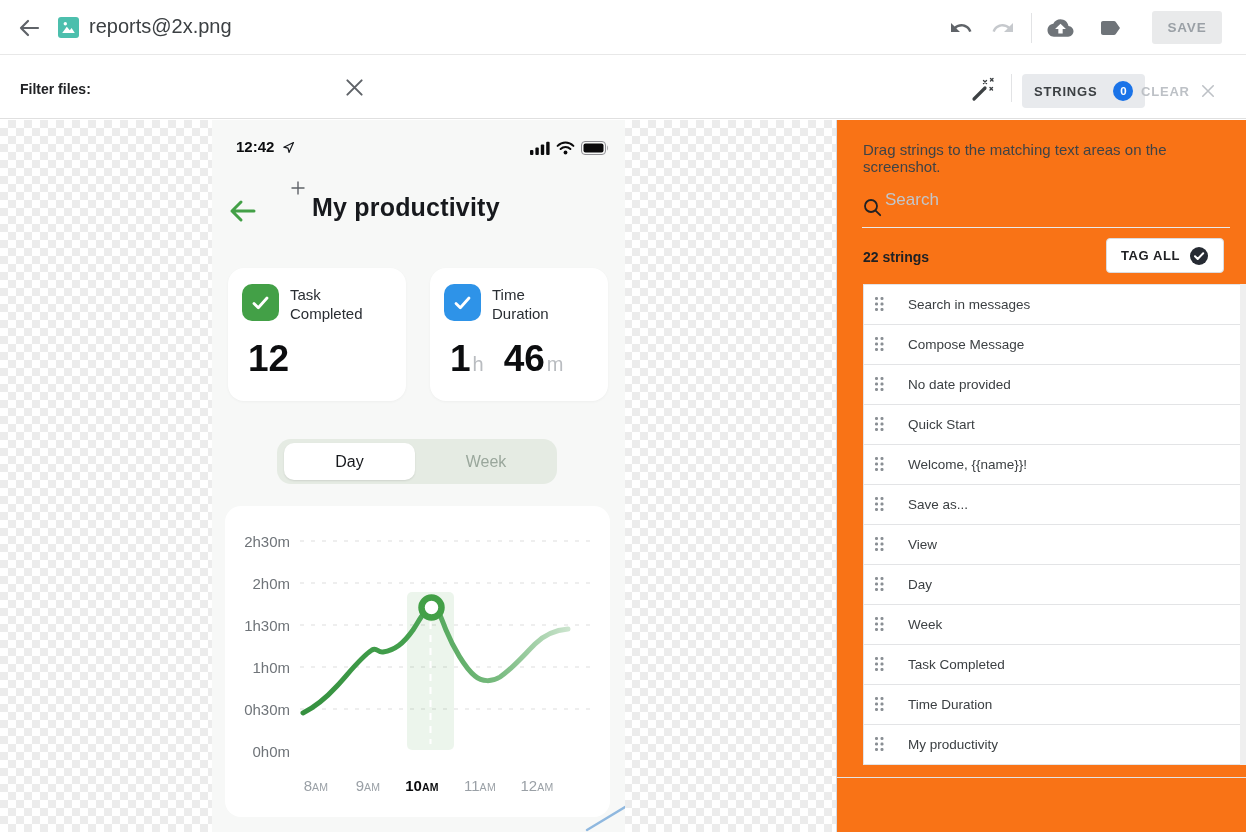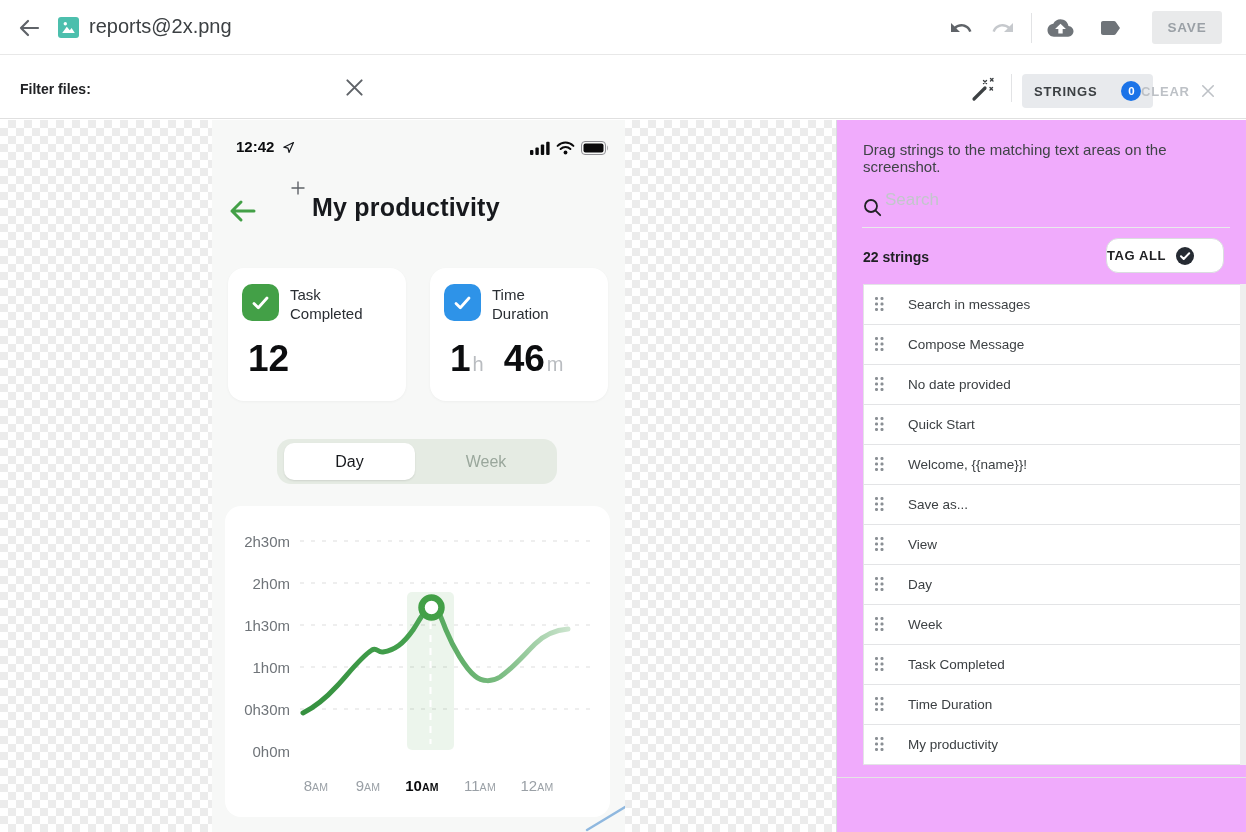--- a/index.html
+++ b/index.html
@@ -15,21 +15,21 @@
             color:#9aa0a6;font-weight:bold;font-size:13.5px;letter-spacing:.8px;font-family:"Liberation Sans",sans-serif}
   .vdiv{position:absolute;width:1px;background:#e2e3e5}
 
   
   .filterbar{position:absolute;left:0;top:56px;width:1246px;height:63px;background:#fff;border-bottom:1px solid #e0e0e0;z-index:5}
   .fb-label{position:absolute;left:20px;top:25px;font-size:14px;font-weight:bold;color:#202124}
   .chip{position:absolute;left:97px;top:15px;width:233px;height:38px;background:#e7e8ea;border-radius:19px;border:none;cursor:pointer;text-align:left}
   .chip-label{position:absolute;left:51px;top:11px;font-size:15px;color:#3c4043;font-family:"Liberation Sans",sans-serif}
   .chip-caret{position:absolute;left:205px;top:17px;width:0;height:0;border-left:5px solid transparent;border-right:5px solid transparent;border-top:6px solid #5f6368}
   .strings-btn{position:absolute;left:1022px;top:18px;height:34px;padding:0 12px;background:#e8eaed;border:none;border-radius:4px;
-               display:flex;align-items:center;gap:24px;cursor:pointer}
+               display:flex;align-items:center;gap:16px;cursor:pointer}
   .strings-btn span.lbl{font-size:13px;font-weight:bold;letter-spacing:.8px;color:#3c4043;font-family:"Liberation Sans",sans-serif}
   .badge{width:20px;height:20px;border-radius:50%;background:#1a73e8;color:#fff;font-size:11.5px;font-weight:bold;
          display:flex;align-items:center;justify-content:center}
   .clear-btn{position:absolute;left:1141px;top:18px;height:34px;display:flex;align-items:center;gap:11px;background:none;border:none;cursor:pointer;
              color:#bdc1c6;font-size:13px;font-weight:bold;letter-spacing:.8px;font-family:"Liberation Sans",sans-serif}
 
   
   .canvas{position:absolute;left:0;top:120px;width:836px;height:712px;background-color:#fff;
     background-image:linear-gradient(45deg,#ececec 25%,transparent 25%,transparent 75%,#ececec 75%),
                      linear-gradient(45deg,#ececec 25%,transparent 25%,transparent 75%,#ececec 75%);
@@ -48,29 +48,29 @@
   .day-pill{position:absolute;left:7px;top:4px;width:131px;height:37px;background:#fff;border-radius:10px;box-shadow:0 1px 2px rgba(0,0,0,.10);
             display:flex;align-items:center;justify-content:center;font-size:16px;color:#17191d}
   .week-lbl{position:absolute;left:138px;right:0;top:0;height:45px;display:flex;align-items:center;justify-content:center;font-size:16px;color:#9aa79c}
   .chart-card{position:absolute;left:13px;top:386px;width:385px;height:311px;background:#fff;border-radius:16px}
   .ylab{position:absolute;width:55px;text-align:right;font-size:15px;color:#6f7479}
   .xlab{position:absolute;top:271px;transform:translateX(-50%);font-size:15px;color:#9aa0a6;white-space:nowrap}
   .xlab .sfx{font-size:10.5px;letter-spacing:.3px}
   .xlab.active{color:#0c0d0f;font-weight:bold}
 
   
-  .panel{position:absolute;left:836px;top:120px;width:410px;height:712px;background:#f0abfc;border-left:1px solid #dadce0}
+  .panel{position:absolute;left:836px;top:120px;width:410px;height:712px;background:#f97316;border-left:1px solid #dadce0}
   .instruction{position:absolute;left:26px;top:21px;width:370px;font-size:15px;color:#3f4346}
   .search-input{position:absolute;left:48px;top:70px;width:320px;border:none;outline:none;font-size:17px;color:#3c4043;background:transparent;
                 font-family:"Liberation Sans",sans-serif}
   .search-input::placeholder{color:#c2c6cb}
   .search-line{position:absolute;left:25px;top:107px;width:368px;height:1px;background:#e8eaea}
   .count-lbl{position:absolute;left:26px;top:129px;font-size:14px;font-weight:bold;color:#202124}
-  .tagall-btn{position:absolute;left:269px;top:118px;width:118px;height:35px;background:#fff;border:1px solid #dadce0;border-radius:12px;
-              display:flex;align-items:center;gap:9px;cursor:pointer;
+  .tagall-btn{position:absolute;left:269px;top:118px;width:118px;height:35px;background:#fff;border:1px solid #dadce0;border-radius:4px;
+              display:flex;align-items:center;justify-content:center;gap:9px;cursor:pointer;
               font-size:13px;font-weight:bold;letter-spacing:.6px;color:#202124;font-family:"Liberation Sans",sans-serif}
   .slist{position:absolute;left:26px;top:164px;width:378px;border:1px solid #e3e4e6;border-bottom:none}
   .srow{height:40px;display:flex;align-items:center;border-bottom:1px solid #e3e4e6;background:#fff;cursor:grab}
   .drag-dots{width:9px;height:15px;margin-left:11px;position:relative;flex:none}
   .drag-dots i{position:absolute;left:0;top:0;width:3px;height:3px;background:#8a8f94;border-radius:40%;
      box-shadow:5.5px 0 0 #8a8f94,0 5.5px 0 #8a8f94,5.5px 5.5px 0 #8a8f94,0 11px 0 #8a8f94,5.5px 11px 0 #8a8f94}
   .srow .txt{margin-left:24px;font-size:13.5px;color:#3c4043}
   .panel-divider{position:absolute;left:0;top:657px;width:410px;height:1px;background:#e4e4e4}
   .scroll-gutter{position:absolute;right:0;top:164px;width:6px;height:481px;background:#efefef}
 </style>

